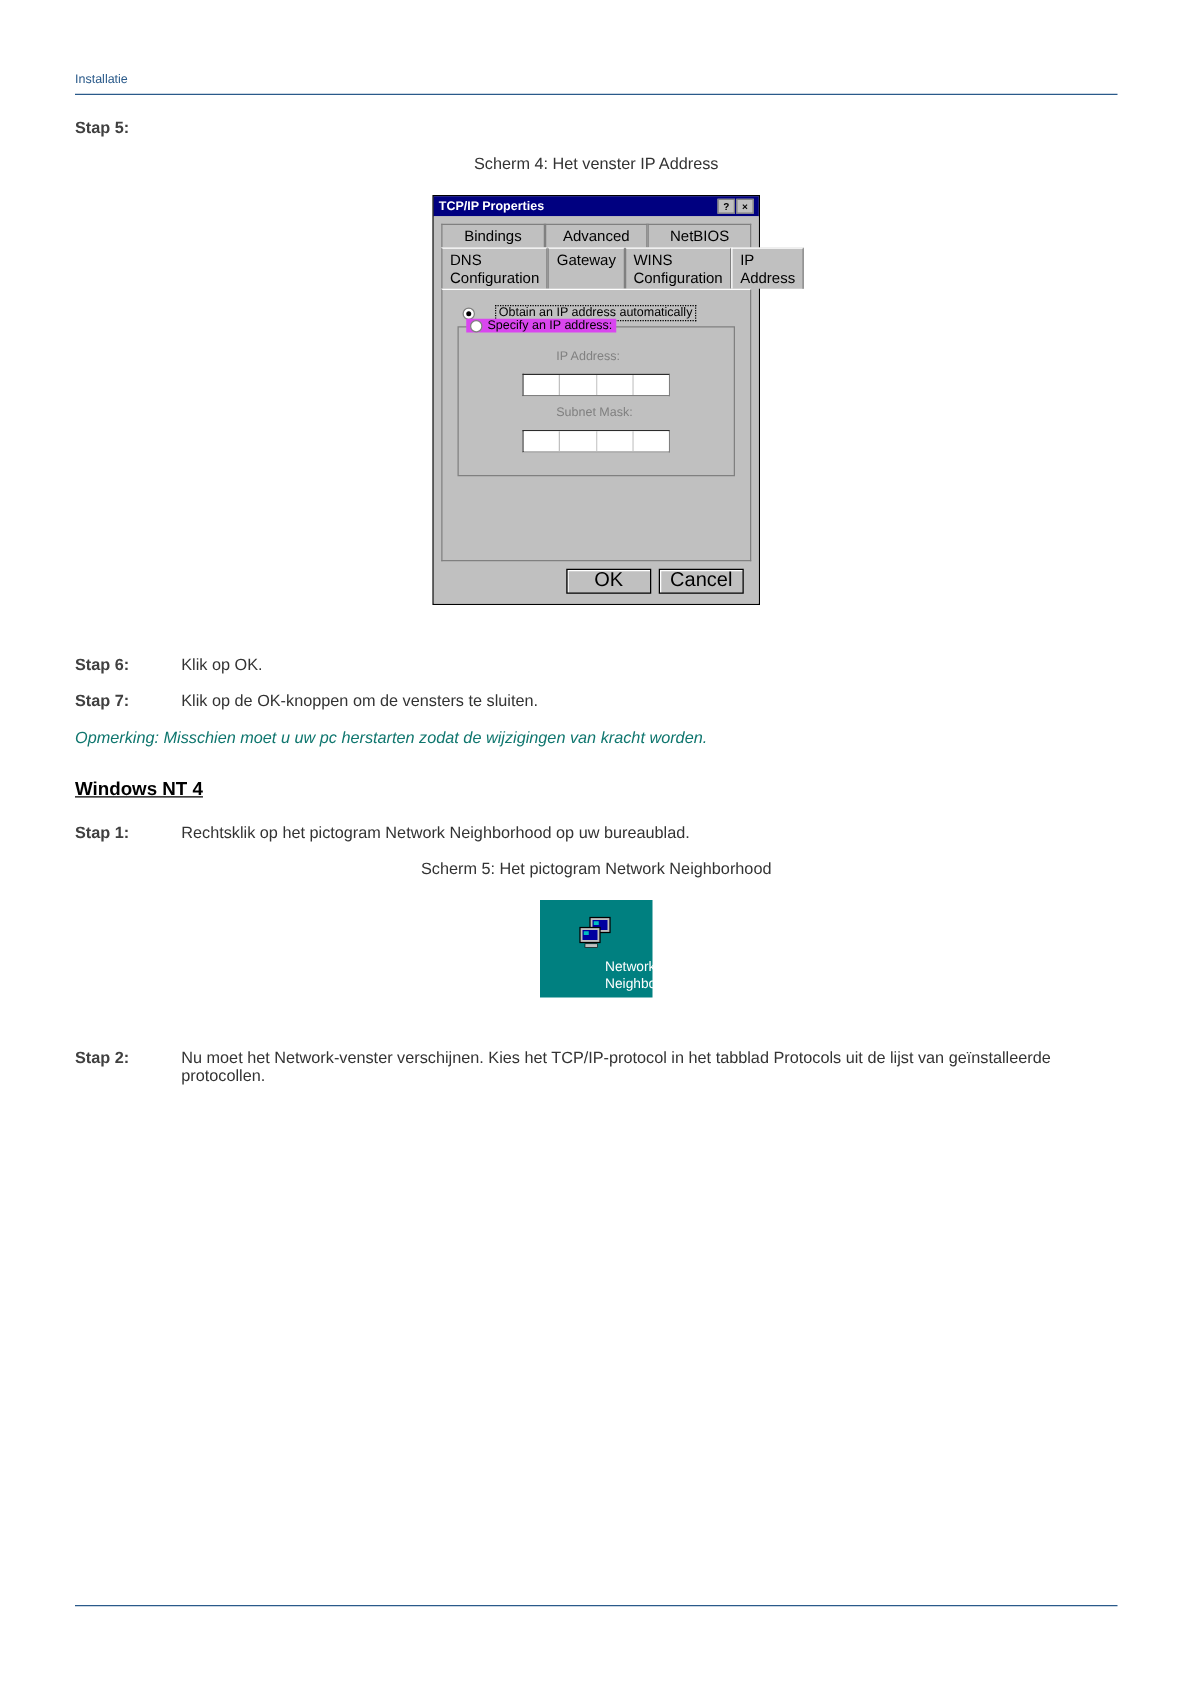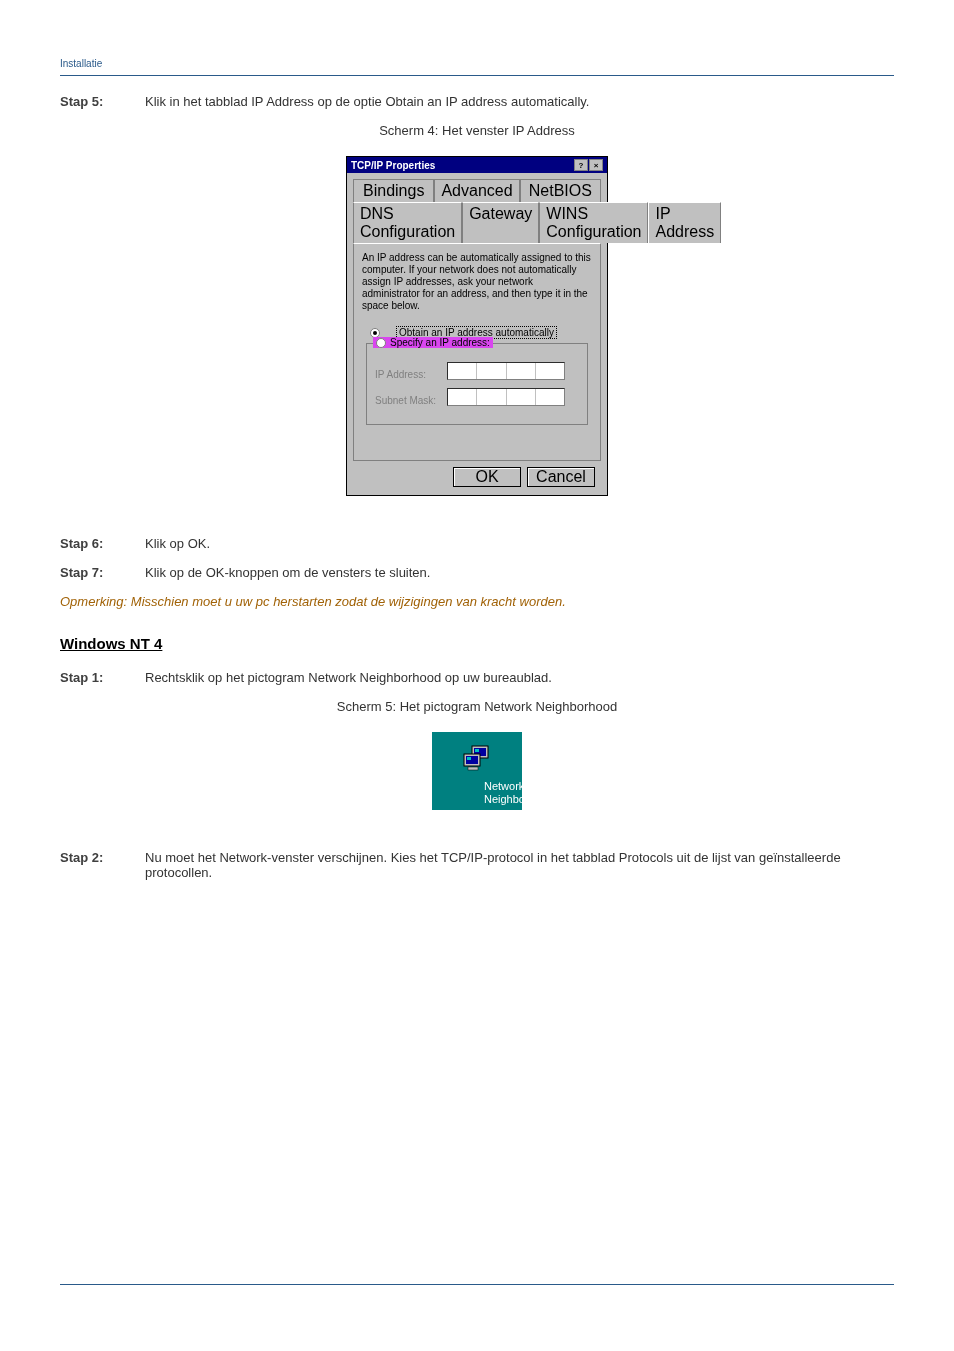--- a/index.html
+++ b/index.html
@@ -89,21 +89,21 @@
   .tabs-row1, .tabs-row2 {
     display: flex;
     gap: 0;
     font-size: 10px;
   }
   .tab {
     background: #c0c0c0;
     border: 1px solid #808080;
     border-bottom: none;
     padding: 2px 6px;
-    font-size: 16px;
+    font-size: 12px;
     color: #000;
   }
   .tabs-row2 .tab { border-top: 1px solid #fff; }
   .tab-active {
     background: #c0c0c0;
     border-top: 1px solid #fff;
     border-left: 1px solid #fff;
     font-weight: normal;
   }
   .tab-content {
@@ -163,23 +163,24 @@
     left: 6px;
     background: #d946ef;
     padding: 0 3px;
     font-size: 10px;
     display: flex;
     align-items: center;
     gap: 4px;
   }
   .field-row {
     display: flex;
-    align-items: flex-end;
+    align-items: center;
     gap: 8px;
     margin: 8px 0;
+    flex-direction: column;
   }
   .field-label {
     color: #808080;
     font-size: 10px;
     width: 64px;
   }
   .ip-box {
     display: flex;
     background: #fff;
     border: 1px inset #808080;
@@ -205,21 +206,21 @@
     border: 1px solid #000;
     font-size: 16px;
     display: flex;
     align-items: center;
     justify-content: center;
     color: #000;
     box-shadow: inset 1px 1px 0 #fff;
   }
   .note {
     font-style: italic;
-    color: #a16207;
+    color: #0f766e;
     margin: 6px 0 22px 0;
   }
   .section-heading {
     font-size: 15px;
     font-weight: bold;
     text-decoration: underline;
     color: #000;
     margin: 26px 0 18px 0;
   }
   
@@ -269,21 +270,20 @@
   .footer-text sup { font-size: 8px; }
 </style>
 </head>
 <body>
 
 <div class="header-text">Installatie</div>
 <hr class="hr-line">
 
 <div class="step-line">
   <div class="step-label">Stap 5:</div>
-  <div class="step-content">Klik in het tabblad IP Address op de optie Obtain an IP address automatically.</div>
 </div>
 
 <div class="caption">Scherm 4: Het venster IP Address</div>
 
 <div class="dialog-wrap">
   <div class="dialog1">
     <div class="titlebar">
       <span>TCP/IP Properties</span>
       <div class="titlebar-btns">
         <div class="titlebar-btn">?</div>
@@ -296,21 +296,20 @@
         <div class="tab" style="flex:1;text-align:center">Advanced</div>
         <div class="tab" style="flex:1;text-align:center">NetBIOS</div>
       </div>
       <div class="tabs-row2">
         <div class="tab">DNS Configuration</div>
         <div class="tab">Gateway</div>
         <div class="tab">WINS Configuration</div>
         <div class="tab tab-active">IP Address</div>
       </div>
       <div class="tab-content">
-        <div class="info-text">An IP address can be automatically assigned to this computer. If your network does not automatically assign IP addresses, ask your network administrator for an address, and then type it in the space below.</div>
         <div class="radio-row">
           <span class="radio selected"></span>
           <span class="radio-label dotted">Obtain an IP address automatically</span>
         </div>
         <div class="fieldset">
           <div class="fieldset-legend">
             <span class="radio"></span>
             <span class="radio-label">Specify an IP address:</span>
           </div>
           <div class="field-row">

